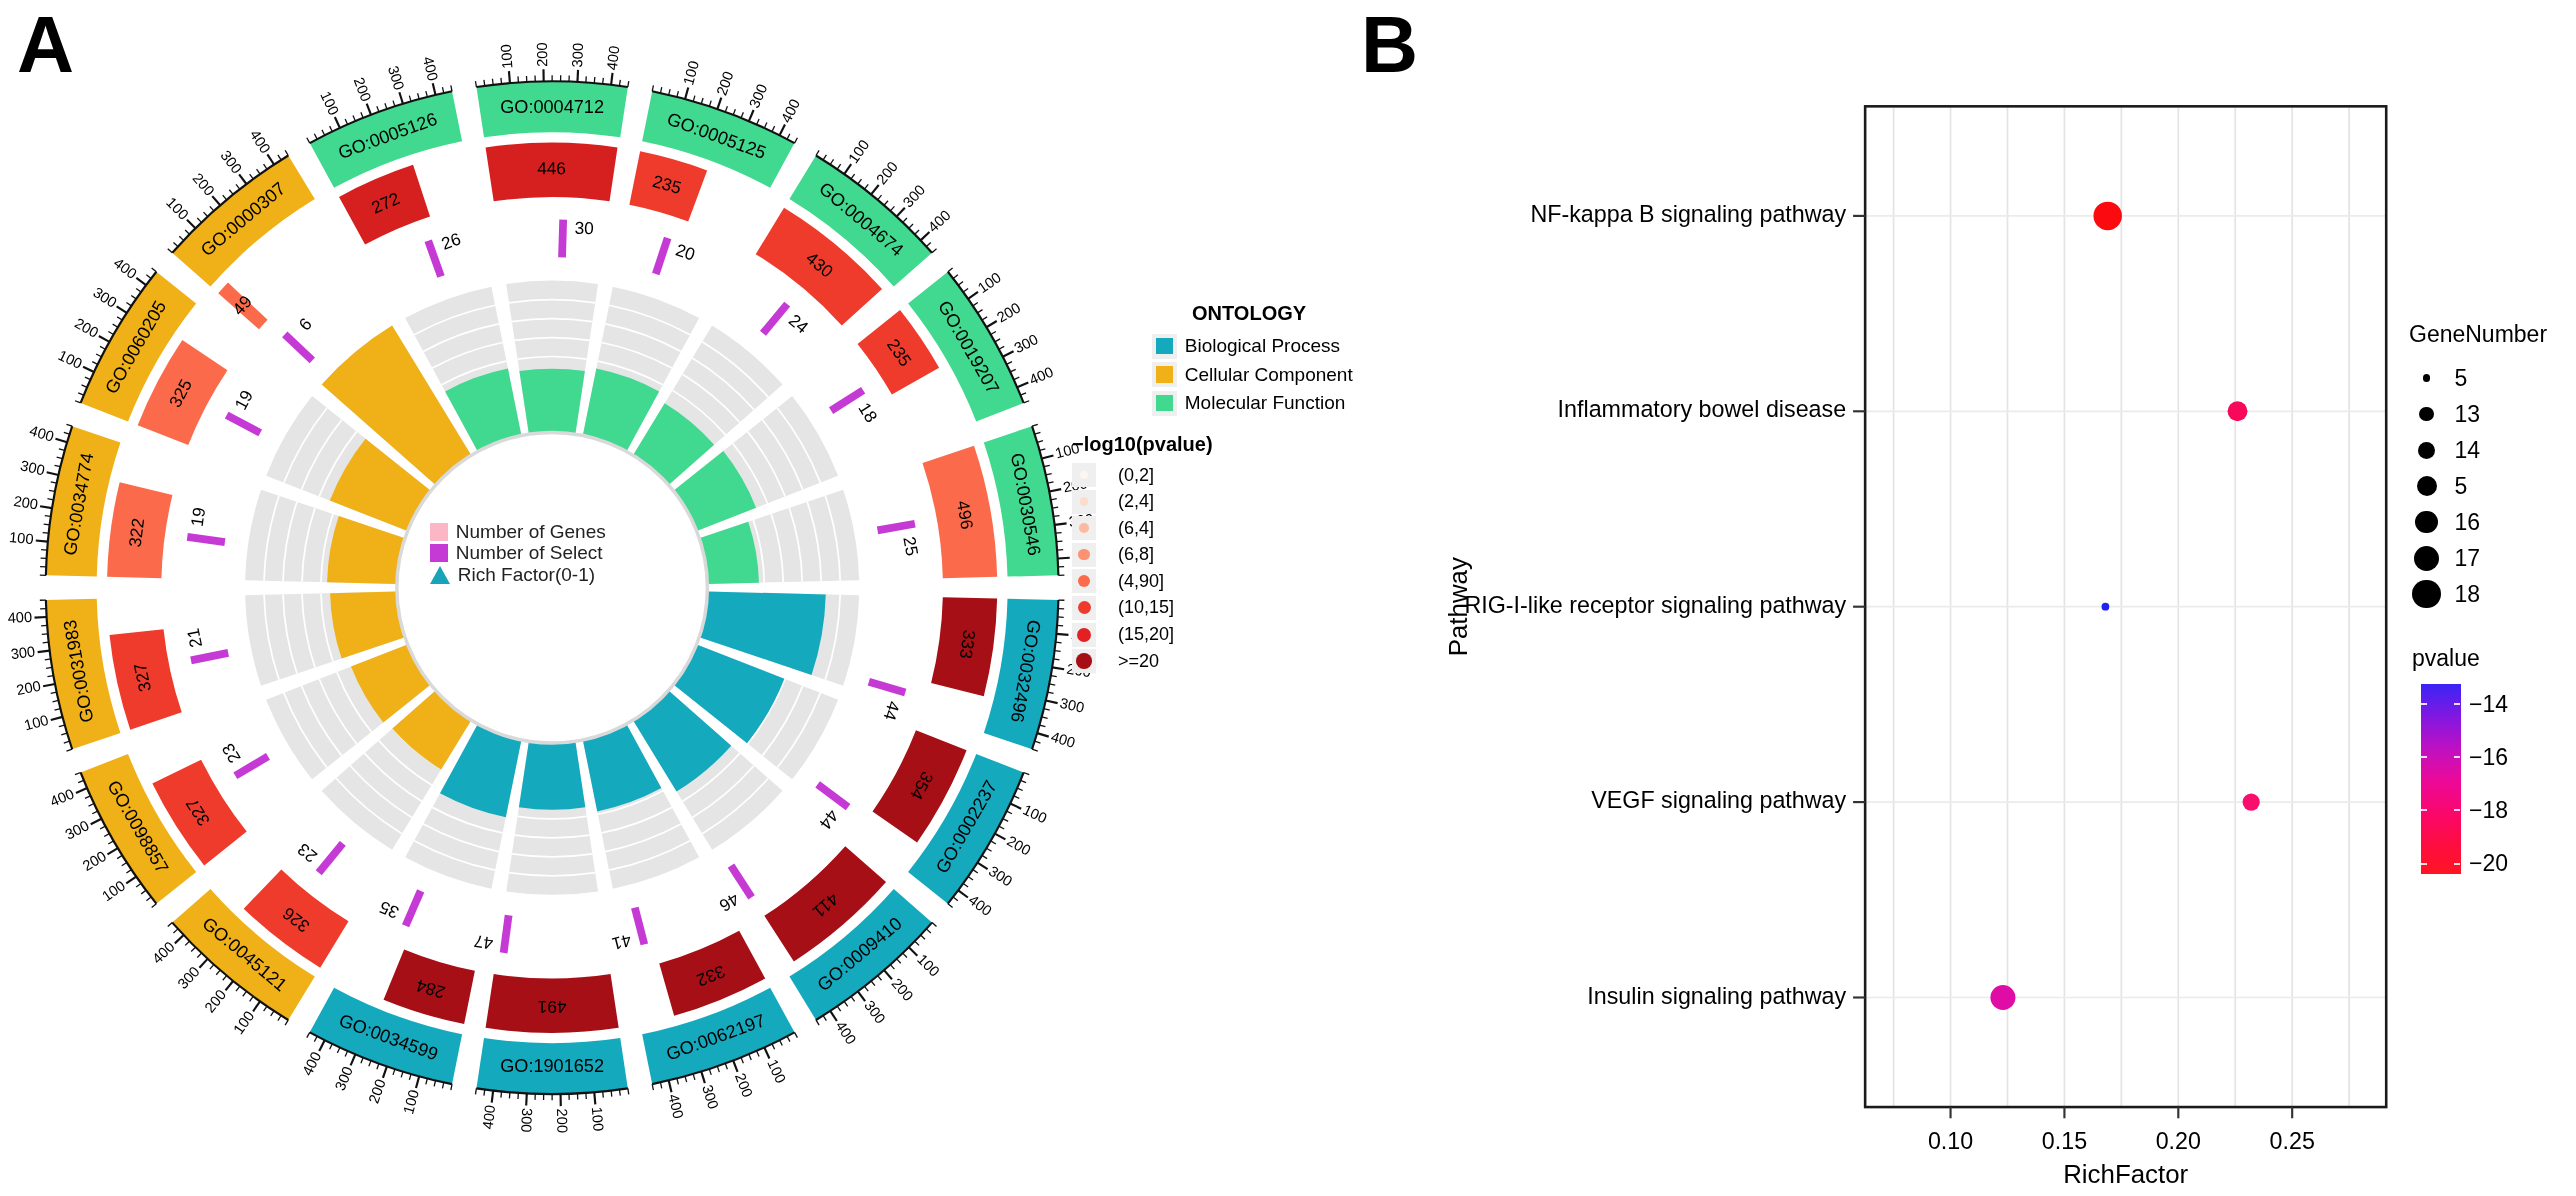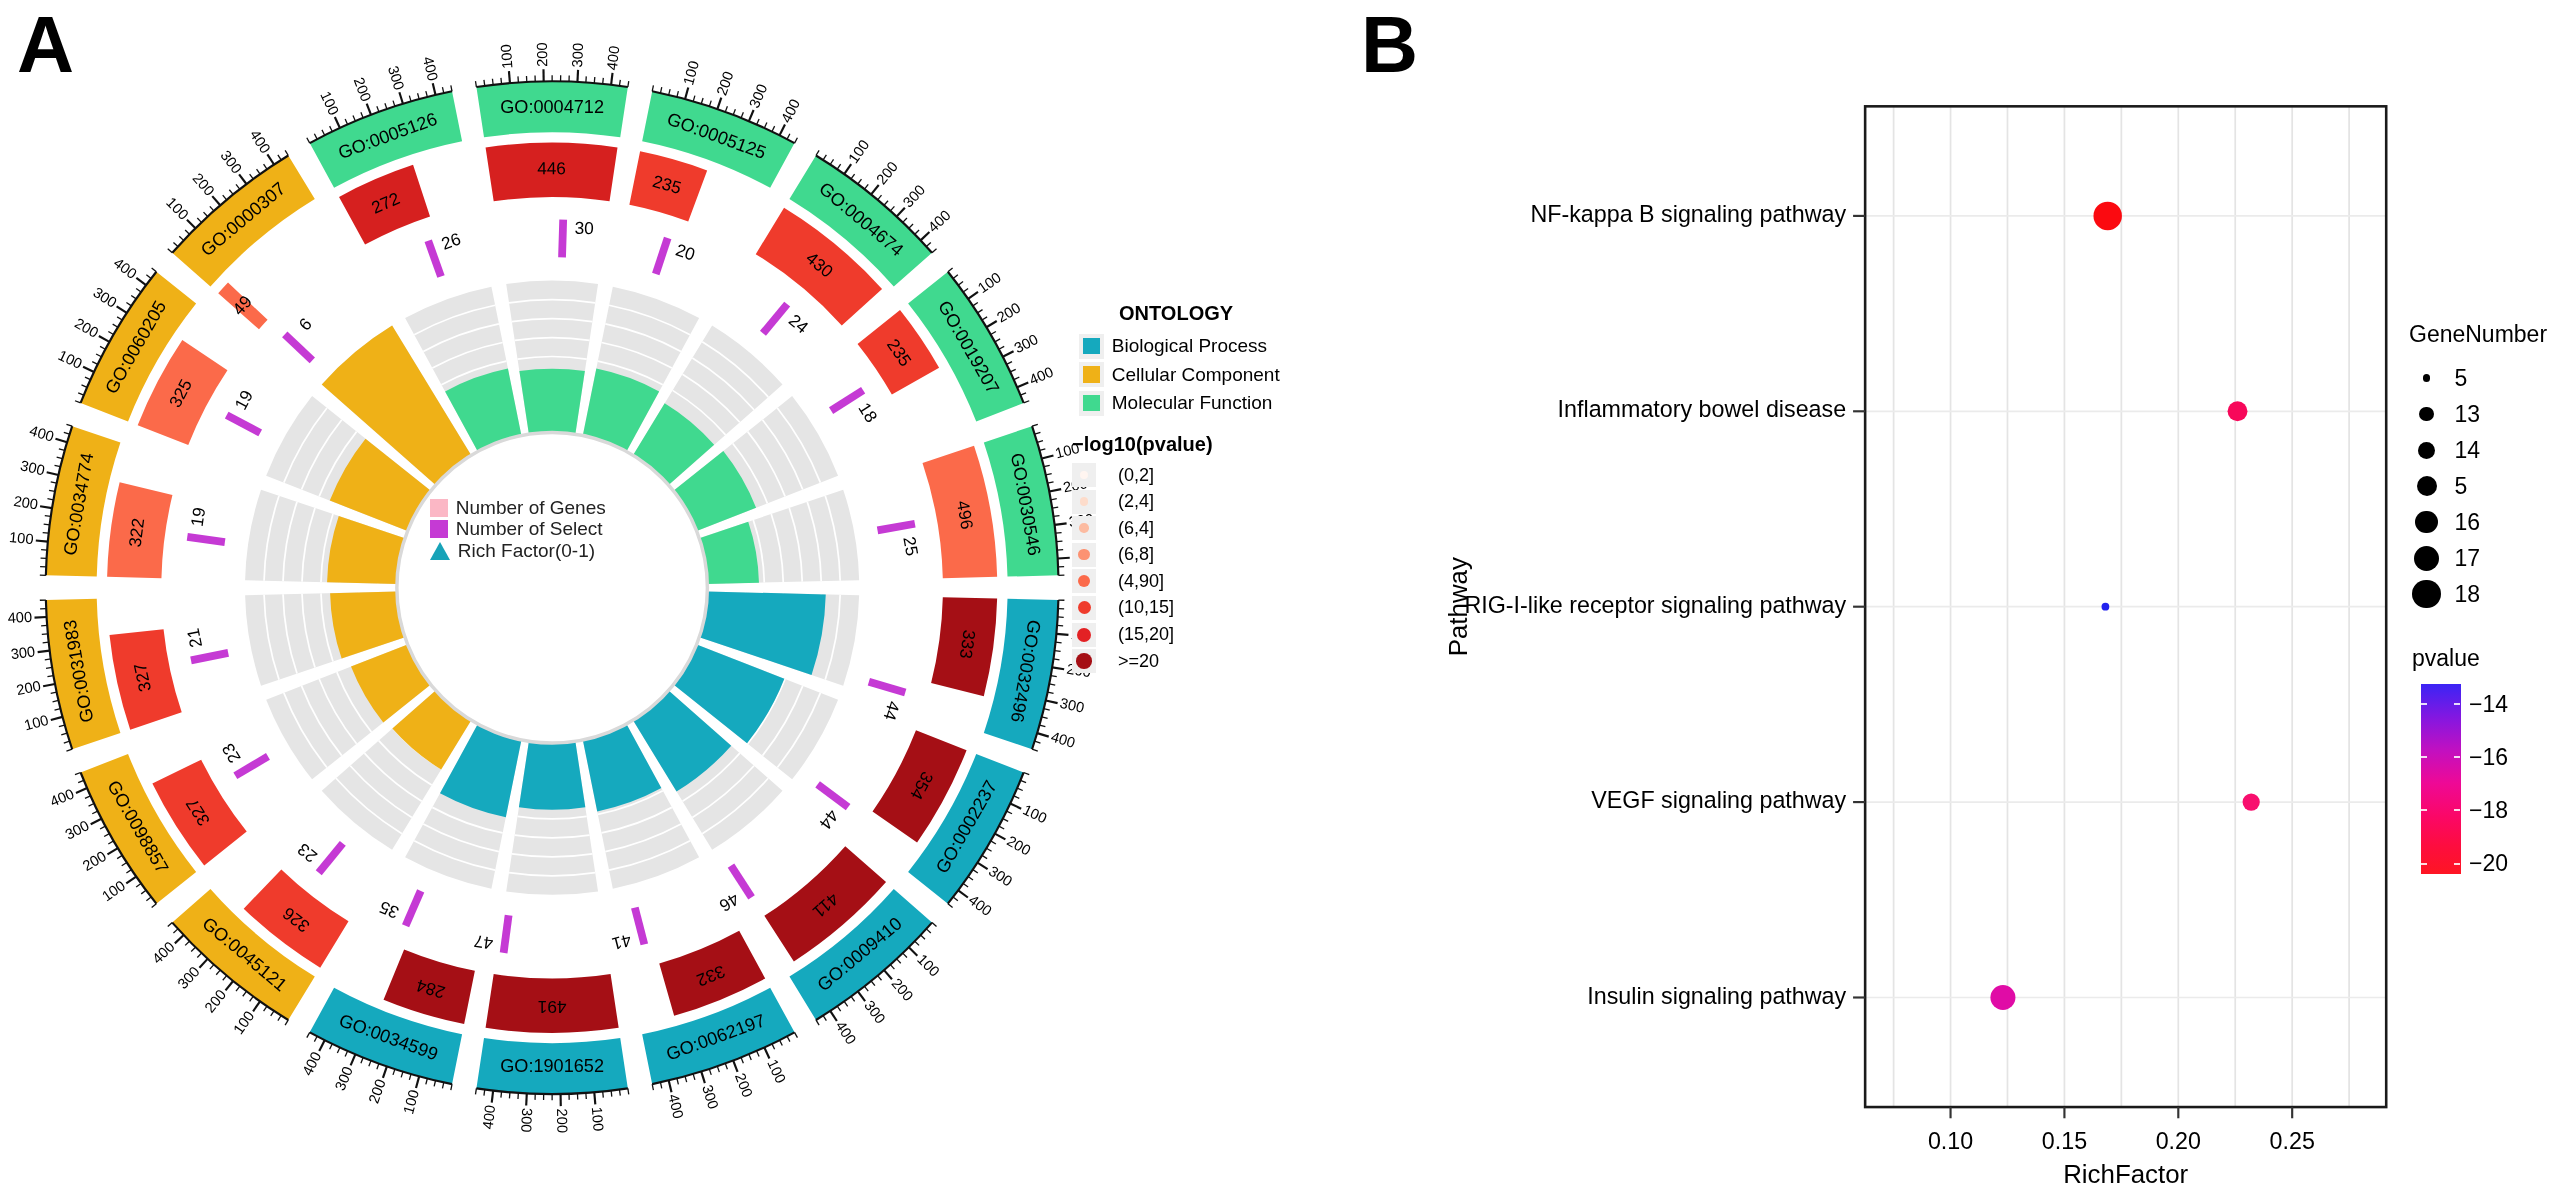--- a/index.html
+++ b/index.html
@@ -4,29 +4,29 @@
 <style>
   html,body{margin:0;padding:0;background:#fff;}
   .figure{position:relative;width:2576px;height:1197px;background:#fff;overflow:hidden;
           font-family:"Liberation Sans",sans-serif;color:#000;}
   svg.layer{position:absolute;left:0;top:0;}
   .panel-label{position:absolute;font-size:79px;font-weight:700;line-height:1;}
   #label-a{left:17px;top:5.2px;}
   #label-b{left:1361px;top:5.2px;}
 
   
-  .center-legend{position:absolute;left:430px;top:497px;}
+  .center-legend{position:absolute;left:430px;top:521px;}
   .center-legend .row{display:flex;align-items:center;height:21.6px;}
   .center-legend .sw{width:18px;height:18px;margin-right:7.8px;flex:0 0 auto;}
   .center-legend .tri{width:0;height:0;margin-right:7.8px;border-left:10.4px solid transparent;
        border-right:10.4px solid transparent;border-bottom:18px solid #17A3B8;background:none!important;}
   .center-legend .lbl{font-size:19px;color:#222;white-space:nowrap;}
 
   
-  .ont-legend{position:absolute;left:1079px;top:302px;}
+  .ont-legend{position:absolute;left:1152px;top:302px;}
   .ont-legend .title{font-size:20px;font-weight:700;margin:0 0 8.6px 40px;}
   .ont-legend .row{display:flex;align-items:center;margin-bottom:3.5px;}
   .ont-legend .key{width:25px;height:25px;background:#EFEFEF;display:flex;align-items:center;
        justify-content:center;margin-right:7.8px;}
   .ont-legend .key i{display:block;width:16.4px;height:16.4px;}
   .ont-legend .lbl{font-size:19px;}
 
   
   .pbin-legend{position:absolute;left:1072px;top:433px;}
   .pbin-legend .title{font-size:20px;font-weight:700;margin-bottom:7px;}

